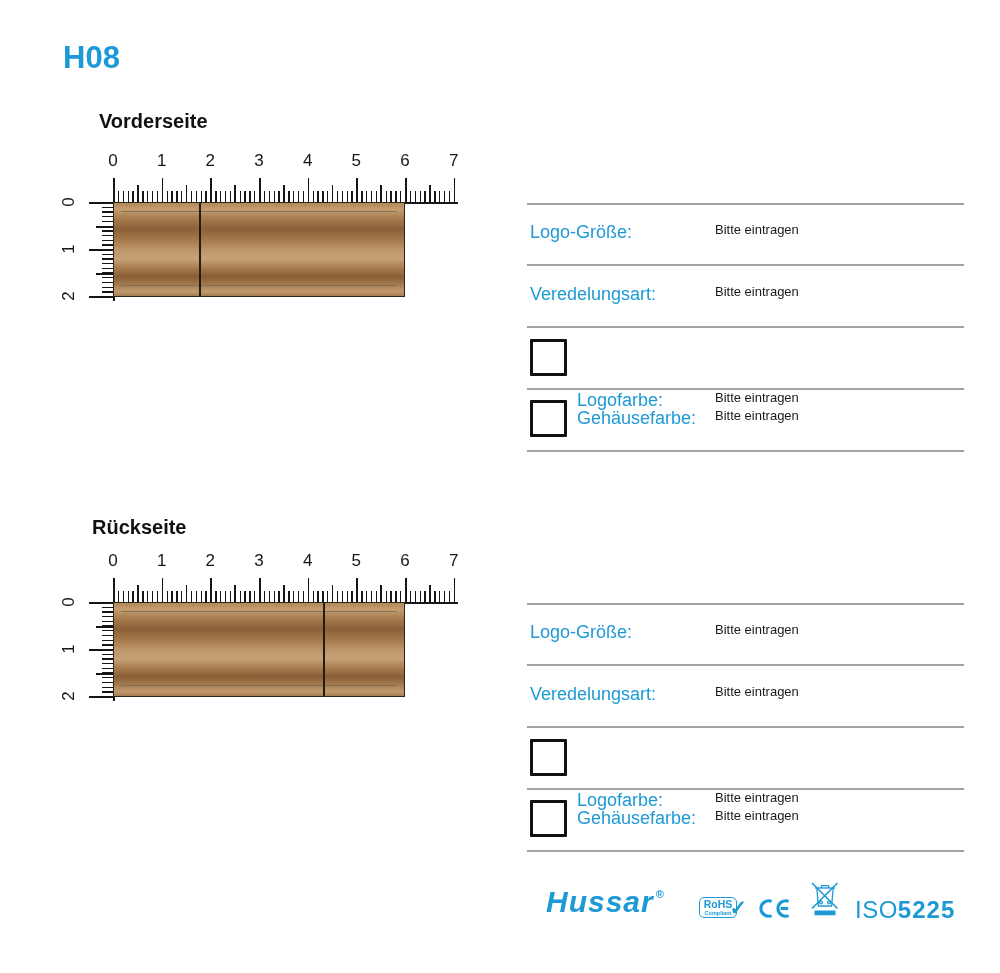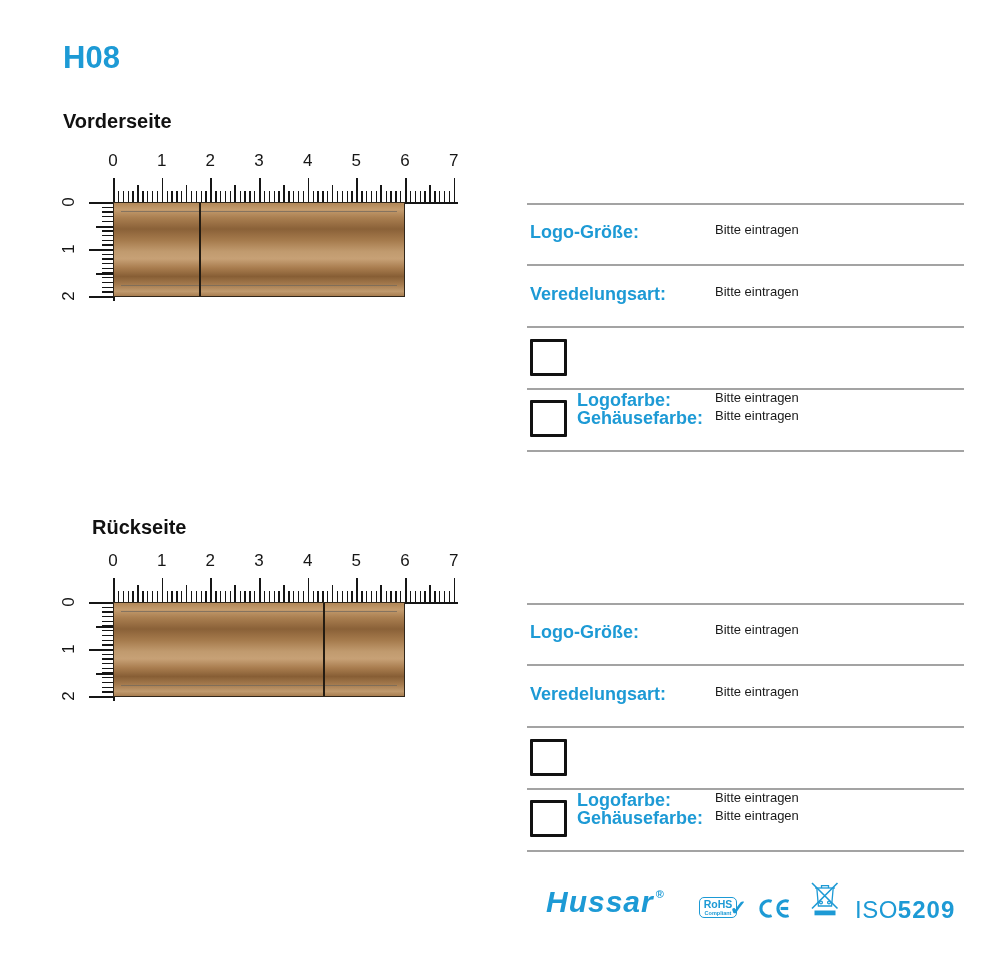--- a/index.html
+++ b/index.html
@@ -1,21 +1,21 @@
 <!DOCTYPE html>
 <html style="--accent: #1d9ad5; --heading-text: #111111; --body-text: #1a1a1a; --divider: #a3a3a3; --ruler-ink: #161616; --wood-light: #c7a176; --wood-mid: #a87c4e; --wood-dark: #875e35;"><head>
 <meta charset="utf-8">
 <style>
   html,body{margin:0;padding:0;background:#ffffff;}
   body{font-family:"Liberation Sans", sans-serif;}
   .canvas{position:relative;width:1000px;height:973px;background:#fff;overflow:hidden;}
 
   .page-title{position:absolute;left:63px;top:40px;font-size:31px;font-weight:700;color:var(--accent);}
   .sec-heading{position:absolute;left:63px;font-size:20px;font-weight:700;color:var(--heading-text);}
-  .sec-heading.s1{top:110px;}
+  .sec-heading.s1{top:110px;margin-left:36px;}
   .sec-heading.s2{top:516px;margin-left:29px;}
 
   
   .rgroup{position:absolute;left:113px;width:345px;height:150px;}
   .rgroup.g1{top:151px;}
   .rgroup.g2{top:551px;}
   .hnums{position:absolute;left:0;top:0;width:345px;height:22px;}
   .hnum{position:absolute;top:0;transform:translateX(-50%);font-size:17px;color:var(--ruler-ink);}
   .hticks{
     position:absolute;left:0;top:25px;width:345px;height:26px;
@@ -54,21 +54,21 @@
   .cap-line{position:absolute;top:0;bottom:0;width:2px;background:#241c12;}
   .g1 .cap-line{left:85px;}
   .g2 .cap-line{left:209px;}
 
   
   .form{position:absolute;left:527px;width:437px;height:250px;}
   .form.f1{top:203px;}
   .form.f2{top:603px;}
   .fline{position:absolute;left:0;width:437px;height:2px;background:var(--divider);}
   .fline.l0{top:0;} .fline.l1{top:61px;} .fline.l2{top:123px;} .fline.l3{top:185px;} .fline.l4{top:247px;}
-  .flabel{position:absolute;font-size:18px;font-weight:700;color:var(--accent);white-space:nowrap;text-align:right;}
+  .flabel{position:absolute;font-size:18px;font-weight:400;color:var(--accent);white-space:nowrap;text-align:right;}
   .fval{position:absolute;left:188px;font-size:13px;color:var(--body-text);white-space:nowrap;}
   .r1t{top:19px;} .r2t{top:81px;} .r3t{top:143px;margin-top:44px;} .r4t{top:205px;}
   .flabel.plain{left:3px;}
   .flabel.boxed{left:50px;}
   .fcheckbox{position:absolute;left:3px;width:37px;height:37px;box-sizing:border-box;
              border:3px solid #111;background:#fff;border-radius:1px;}
   .fcheckbox.c3{top:136px;} .fcheckbox.c4{top:197px;}
 
   
   .footer{position:absolute;left:0;top:860px;width:1000px;height:80px;padding-left:48px;}
@@ -211,16 +211,16 @@
           <path d="M11.5 7 V4.6 H18.5 V7"></path>
           <path d="M6.8 7 L8.4 25 H21.6 L23.2 7"></path>
           <circle cx="11" cy="21.5" r="1.4"></circle>
           <circle cx="19" cy="21.5" r="1.4"></circle>
         </g>
         <path d="M2 2 L27.5 27.5 M27.5 2 L2 27.5" stroke="#1d9ad5" stroke-width="1.6" fill="none"></path>
         <rect x="4.5" y="29.5" width="21" height="4.8" fill="#1d9ad5"></rect>
       </svg>
     </div>
 
-    <div class="iso"><span class="pre">ISO</span><span class="num">5209</span></div>
+    <div class="iso"><span class="pre">ISO</span><span class="num">5225</span></div>
   </div>
 
 </div>
 
 </body></html>

